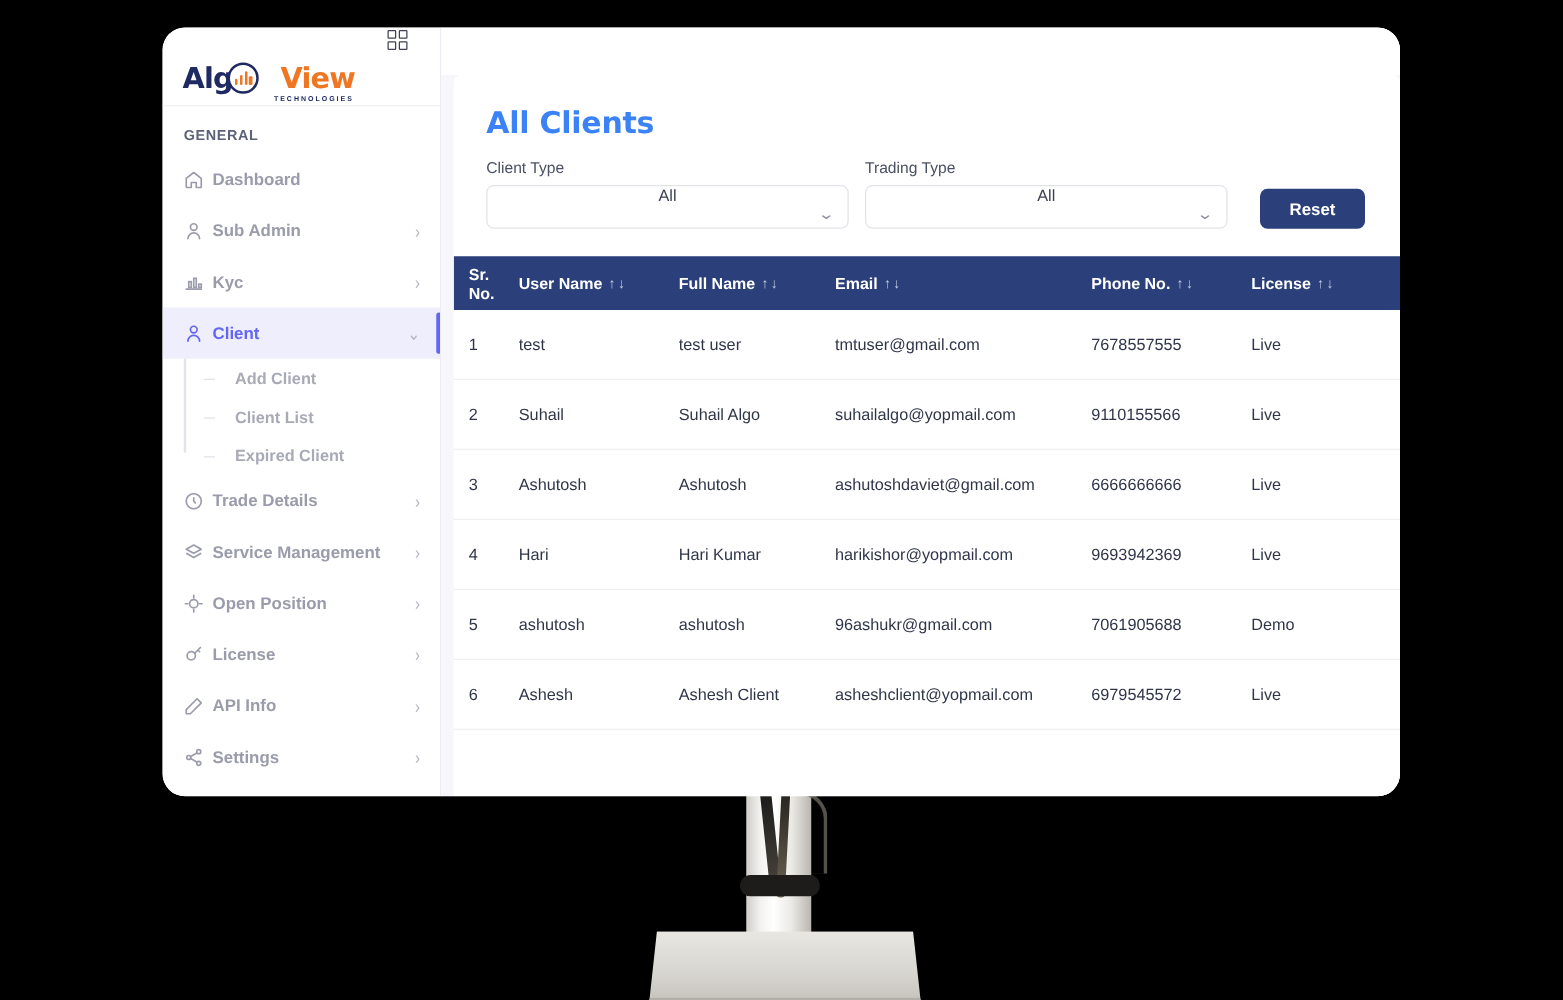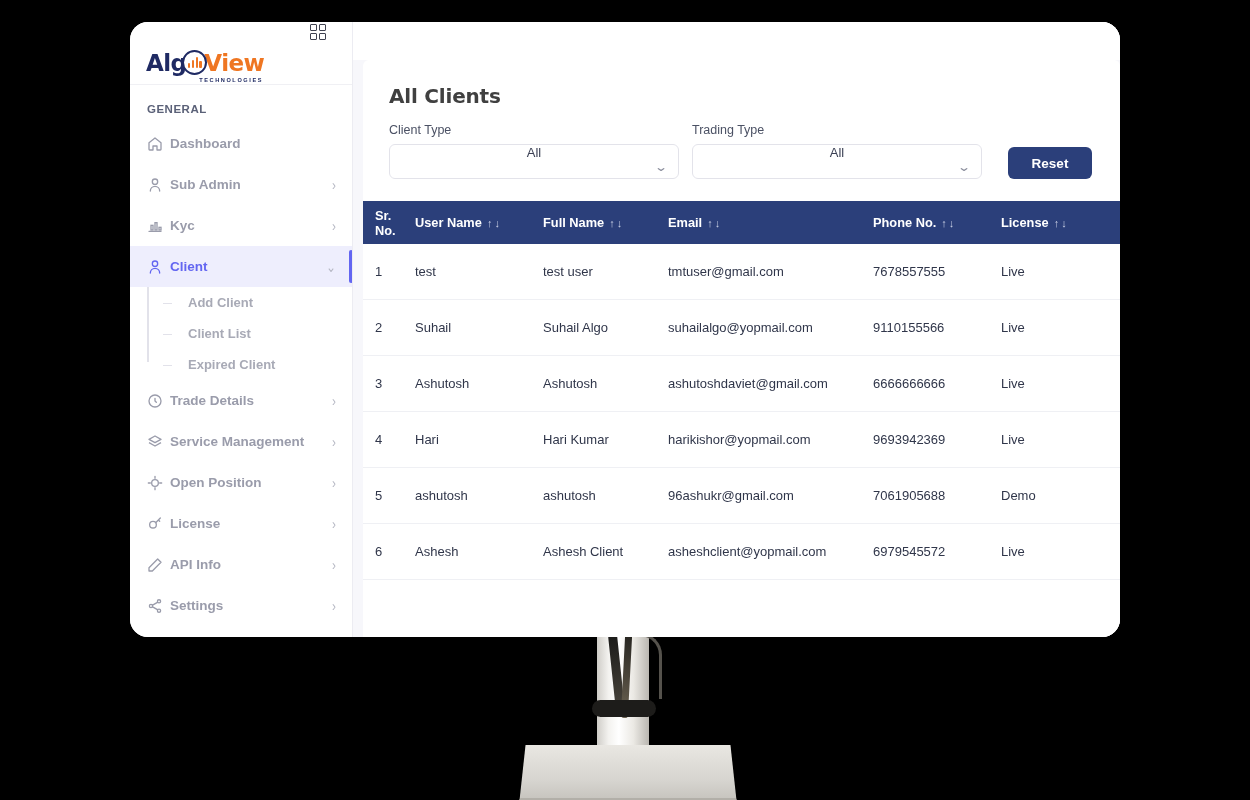--- a/index.html
+++ b/index.html
@@ -78,21 +78,21 @@
     display:flex; align-items:flex-end; justify-content:center; padding-bottom:5px;
     background:#fff;
   }
   .logo-circle span { display:inline-block; width:2.5px; background:#ef7622; margin:0 0.7px; border-radius:1px; }
   .logo-circle .b1 { height:5px; }
   .logo-circle .b2 { height:8px; }
   .logo-circle .b3 { height:11px; }
   .logo-circle .b4 { height:7px; }
   .logo-view {
     font-size:23px; font-weight:bold; color:#ef7622; letter-spacing:-0.6px;
-    font-family:"DejaVu Sans", sans-serif; line-height:1;
+    font-family:"DejaVu Sans", sans-serif; line-height:1;padding-left:20px;
   }
   .logo-tag {
     position:absolute; right:1px; bottom:-8px;
     font-size:5.6px; font-weight:bold; letter-spacing:1.6px; color:#1f2a63;
   }
   .brand-sep { height:1px; background:#f0f0f4; margin:16px 0 0 0; }
 
   .section-label {
     font-size:11.5px; font-weight:bold; color:#5b6178; letter-spacing:0.5px;
     padding:18px 0 8px 17px;
@@ -134,21 +134,21 @@
   .main {
     flex:1; height:100%; background:#f7f7fb; position:relative; overflow:hidden;
   }
   .topbar { height:38px; background:#ffffff; }
   .content-card {
     position:absolute; left:10px; right:0; top:38px; bottom:0;
     background:#ffffff; border-radius:6px 6px 0 0;
     overflow:hidden;
   }
   .page-title {
-    font-size:20px; font-weight:bold; color:#404040; padding:24px 0 0 26px;
+    font-size:24px; font-weight:bold; color:#3b82f6; padding:24px 0 0 26px;
     font-family:"DejaVu Sans", sans-serif; letter-spacing:-0.2px;
   }
   .filters {
     display:flex; align-items:flex-end; gap:13px; padding:15px 0 0 26px;
   }
   .field { display:flex; flex-direction:column; }
   .field-label { font-size:12.5px; color:#4b5164; margin-bottom:7px; }
   .select {
     width:290px; height:35px; border:1px solid #e3e3ea; border-radius:6px;
     background:#fff; display:flex; align-items:center; padding:0 12px;

